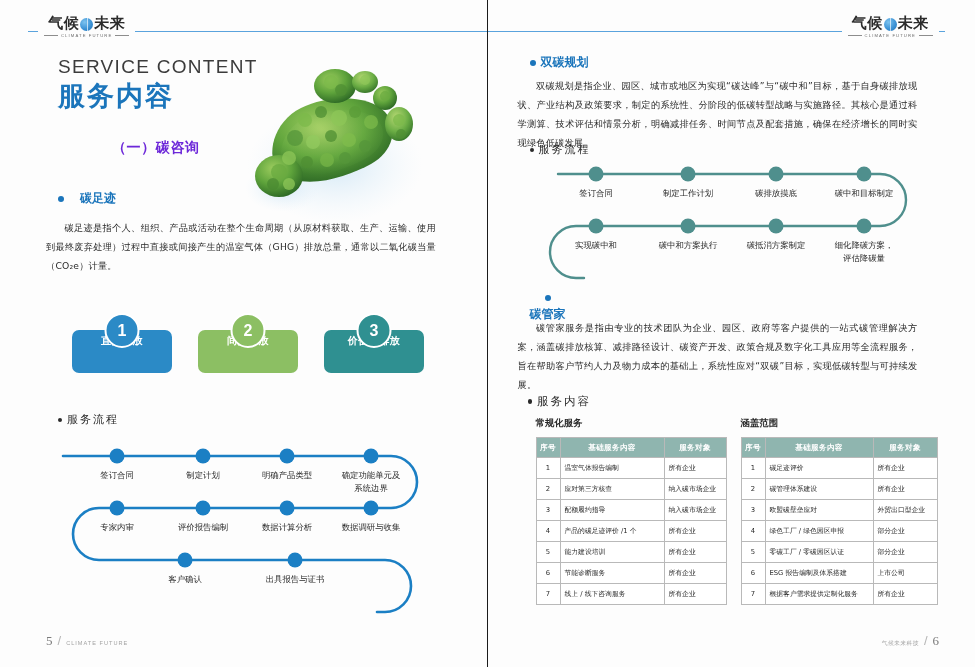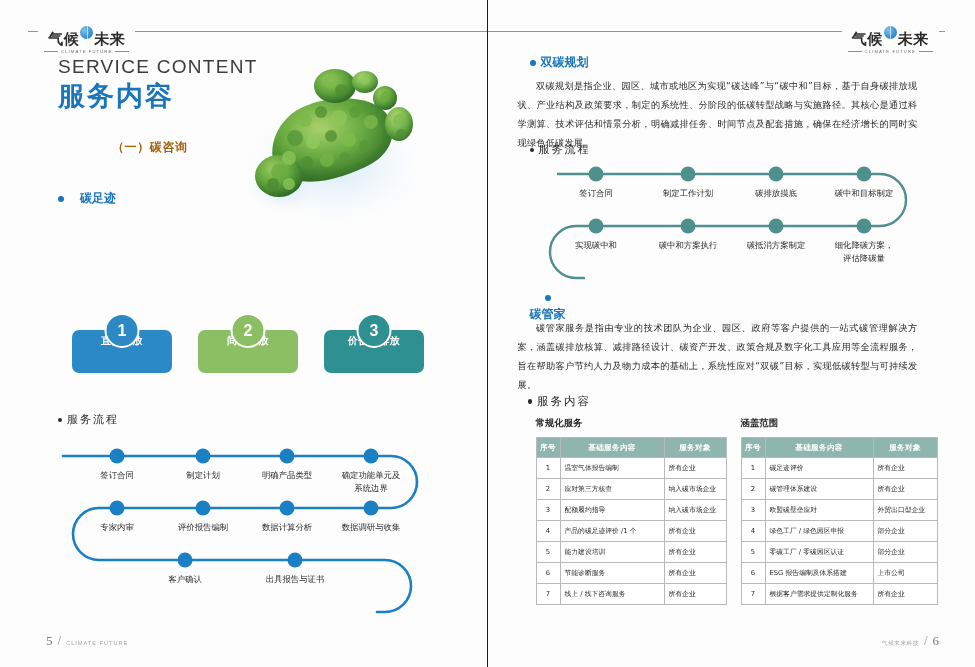--- a/index.html
+++ b/index.html
@@ -18,36 +18,36 @@
   
   .hdr-rule{position:absolute;height:1px;background:#5aa3dd;top:31px;}
   .page-left .hdr-rule{left:28px;right:0px;}
   .page-right .hdr-rule{left:0px;right:30px;}
 
   .logo{position:absolute;top:16px;display:flex;flex-direction:column;align-items:center;
         background:#fdfdfd;padding:0 6px;z-index:3;}
   .logo-left{left:38px;}
   .logo-right{right:36px;}
   .logo-main{display:flex;align-items:center;font-size:15px;font-weight:bold;color:#2b2b2b;letter-spacing:.5px;line-height:1;}
-  .logo-main .cn{font-family:"DejaVu Sans",sans-serif;margin-top:16px;}
+  .logo-main .cn{font-family:"DejaVu Sans",sans-serif;}
   .logo-globe{display:inline-block;width:13px;height:13px;border-radius:50%;
      background:radial-gradient(circle at 35% 32%,#7dc3ef 0%,#3d93d6 55%,#1f6fb5 100%);
      margin:0 1px;position:relative;top:1px;}
   .logo-globe:after{content:"";position:absolute;left:50%;top:0;width:1px;height:100%;
      background:rgba(255,255,255,.65);}
   .logo-sub{font-size:4.2px;letter-spacing:1.1px;color:#6d6d6d;margin-top:2px;
      display:flex;align-items:center;gap:3px;white-space:nowrap;}
   .logo-sub:before,.logo-sub:after{content:"";display:block;width:14px;height:1px;background:#8d8d8d;}
 
   
   .svc-en{position:absolute;left:58px;top:56px;font-size:19px;letter-spacing:1.3px;color:#3b3b3b;
           font-family:"Liberation Sans",sans-serif;}
   .svc-cn{position:absolute;left:58px;top:78px;font-size:27px;font-weight:bold;color:#1b75bb;
           letter-spacing:2px;font-family:"DejaVu Sans",sans-serif;}
-  .sec-sub{position:absolute;left:112px;top:139px;font-size:12px;font-weight:bold;color:#a16207;
+  .sec-sub{position:absolute;left:112px;top:139px;font-size:14px;font-weight:bold;color:#6d28d9;
            letter-spacing:.6px;font-family:"DejaVu Sans",sans-serif;}
 
   
   .tree-art{position:absolute;left:243px;top:60px;width:190px;height:175px;pointer-events:none;}
 
   .bullet-h{position:absolute;font-size:12px;font-weight:bold;color:#1b75bb;
             font-family:"DejaVu Sans",sans-serif;display:flex;align-items:center;gap:5px;}
   .bullet-h .dot{width:6px;height:6px;border-radius:50%;background:#1b75bb;display:inline-block;}
 
   .para{position:absolute;font-size:9.2px;line-height:19px;color:#2a2a2a;text-align:justify;
@@ -170,20 +170,21 @@
         <circle cx="156" cy="60" r="6" fill="#7cba4a"></circle>
           <circle cx="158" cy="74" r="5" fill="#4f8f33"></circle>
       </g>
     </svg>
 
     <div class="bullet-h" style="left:58px;top:190px;gap:16px;">
       <span class="dot"></span>
       <span>碳足迹</span>
     </div>
 
+    <div class="para" style="left:46px;top:218px;width:390px;">碳足迹是指个人、组织、产品或活动在整个生命周期（从原材料获取、生产、运输、使用到最终废弃处理）过程中直接或间接产生的温室气体（GHG）排放总量，通常以二氧化碳当量（CO₂e）计量。</div>
 
     <div class="cards">
       <div class="card" style="background:#2b8ac6;">
         <div class="num" style="background:#2b8ac6;">1</div>
         <span class="lbl">直接排放</span>
       </div>
       <div class="card" style="background:#8cbf63;">
         <div class="num" style="background:#8cbf63;">2</div>
         <span class="lbl">间接排放</span>
       </div>

